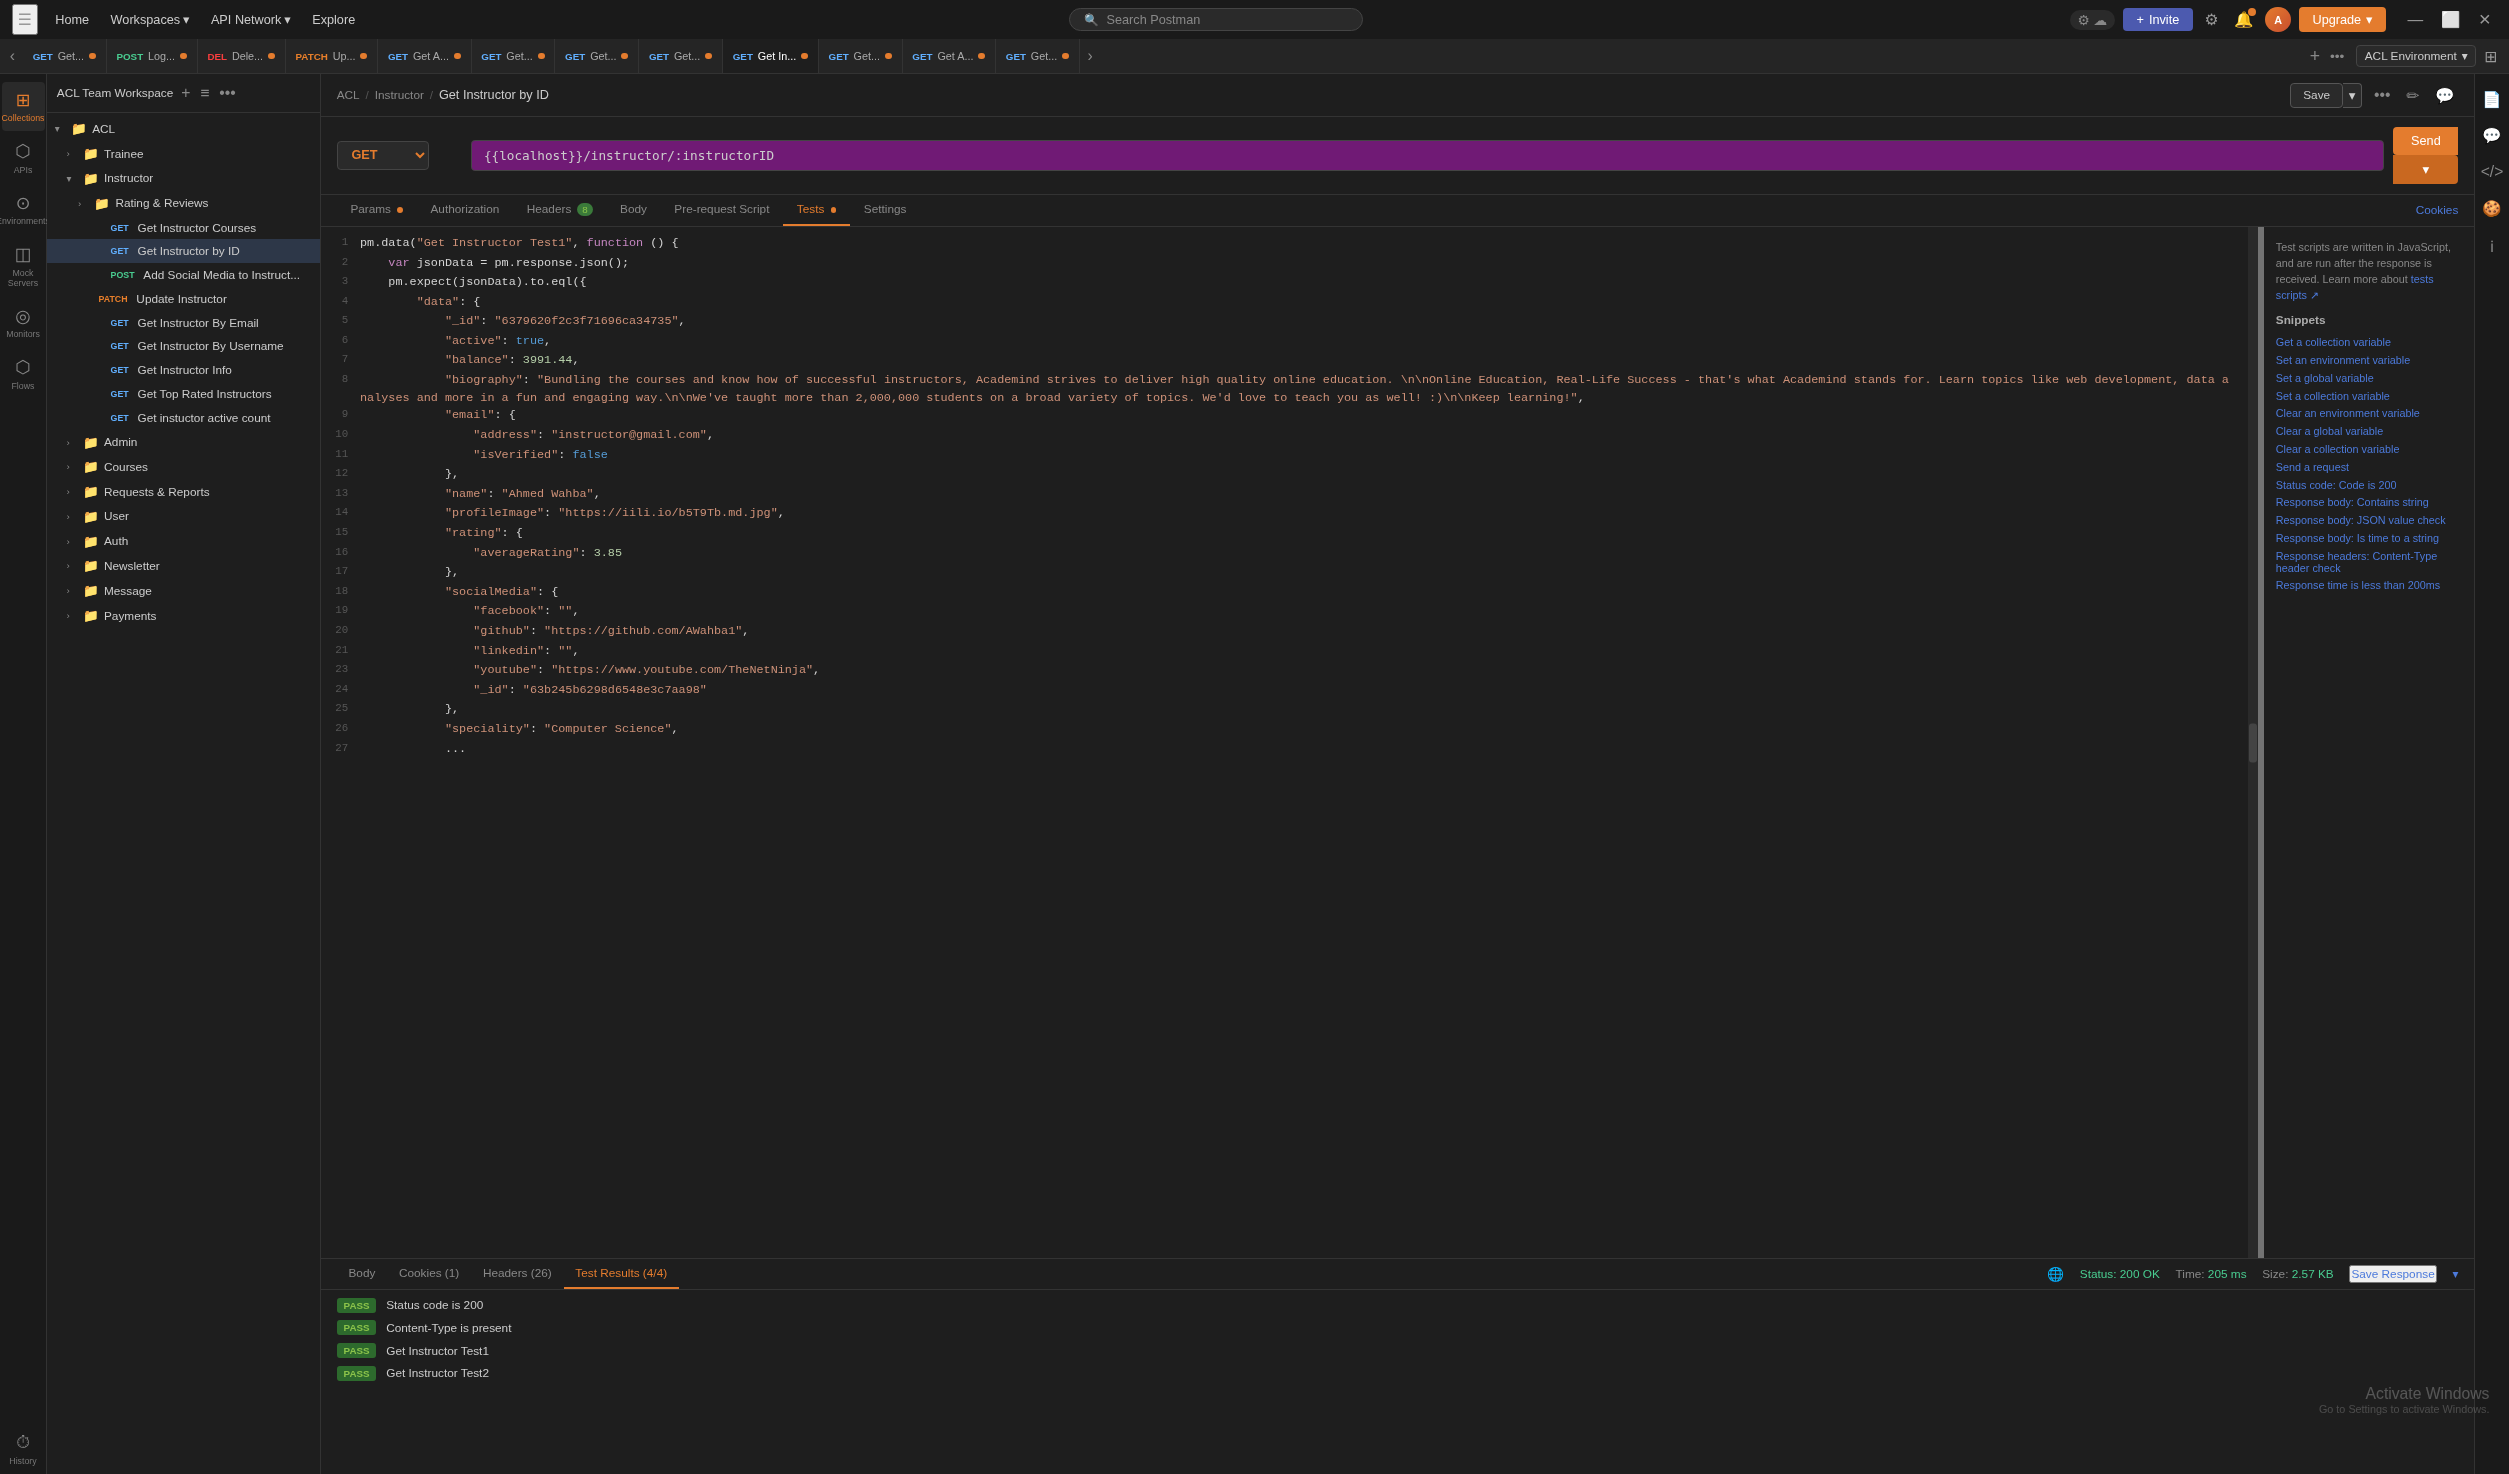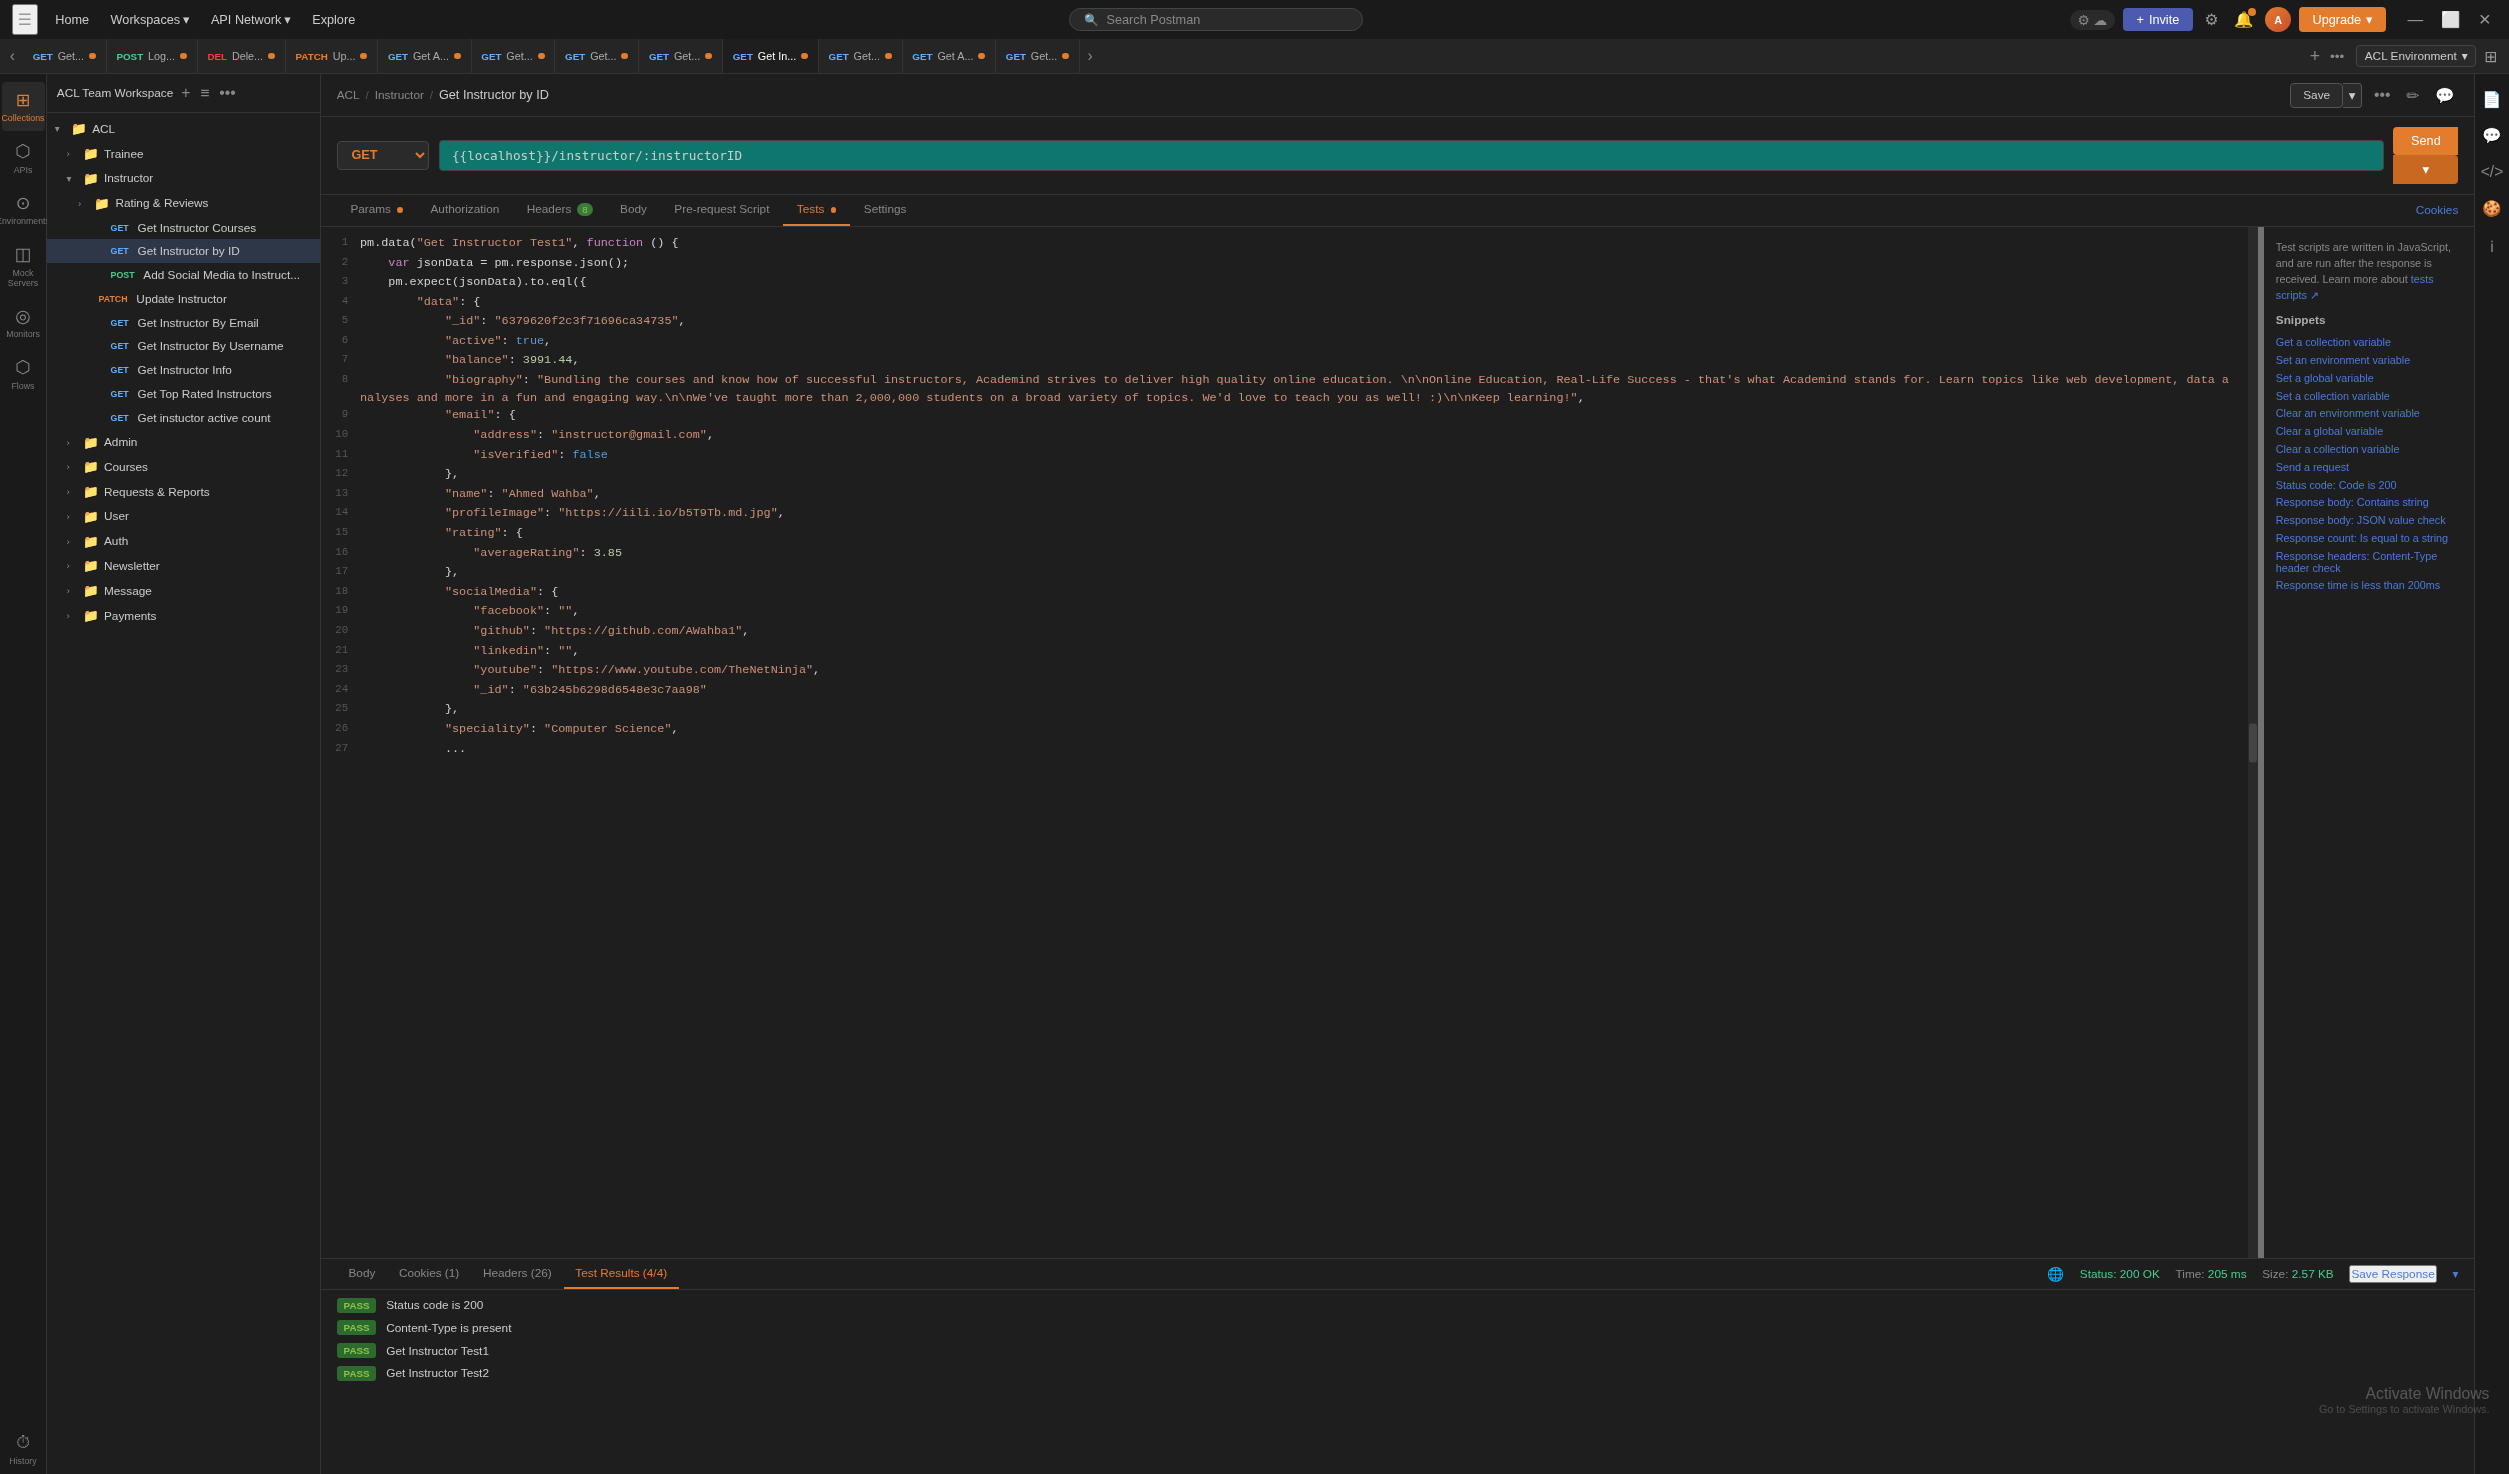--- a/index.html
+++ b/index.html
@@ -80,21 +80,21 @@
     .breadcrumb-sep { color: #555; font-size: 11.8px; }
     .breadcrumb-current { color: #ccc; font-weight: 500; }
     .breadcrumb-actions { margin-left: auto; display: flex; gap: 7.8px; align-items: center; }
     .btn-save { background: #2a2a2a; border: 1px solid #555; color: #ccc; border-radius: 3.9px; padding: 3.9px 11.8px; font-size: 11.8px; cursor: pointer; display: flex; align-items: center; gap: 3.9px; }
     .btn-save-arrow { background: #2a2a2a; border: 1px solid #555; border-left: none; color: #ccc; border-radius: 0 3.9px 3.9px 0; padding: 3.9px 5.9px; cursor: pointer; }
     .icon-text-btn { background: none; border: none; color: #888; cursor: pointer; font-size: 15.7px; padding: 3.9px; }
 
     
     .request-line { display: flex; align-items: center; padding: 9.8px 15.7px; gap: 9.8px; border-bottom: 1px solid #333; flex-shrink: 0; }
     .method-select { background: #2a2a2a; border: 1px solid #444; color: #e47c2e; border-radius: 3.9px; padding: 5.9px 9.8px; font-size: 12.7px; font-weight: bold; cursor: pointer; }
-    .url-input { flex: 1; background: #0f766e; border: 1px solid #444; color: #ccc; border-radius: 3.9px; padding: 6.9px 11.8px; font-size: 12.7px; font-family: monospace; }
+    .url-input { flex: 1; background: #701a75; border: 1px solid #444; color: #ccc; border-radius: 3.9px; padding: 6.9px 11.8px; font-size: 12.7px; font-family: monospace; margin-left: 32px; }
     .btn-send { background: #e47c2e; color: #fff; border: none; border-radius: 3.9px 0 0 3.9px; padding: 6.9px 17.6px; font-size: 12.7px; font-weight: 500; cursor: pointer; }
     .btn-send-arrow { background: #c96820; color: #fff; border: none; border-radius: 0 3.9px 3.9px 0; padding: 6.9px 7.8px; cursor: pointer; }
 
     
     .request-tabs { display: flex; align-items: center; border-bottom: 1px solid #333; padding: 0 15.7px; flex-shrink: 0; }
     .req-tab { padding: 7.8px 13.7px; font-size: 11.8px; color: #888; cursor: pointer; border-bottom: 2px solid transparent; }
     .req-tab.active { color: #e47c2e; border-bottom-color: #e47c2e; }
     .tab-badge { display: inline-flex; align-items: center; justify-content: center; background: #3a7a3a; color: #8bc34a; border-radius: 7.8px; padding: 1px 4.9px; font-size: 9.8px; margin-left: 2.9px; }
     .tab-dot-orange { display: inline-block; width: 5.9px; height: 5.9px; border-radius: 50%; background: #e47c2e; margin-left: 2.9px; vertical-align: middle; }
     .cookies-link { margin-left: auto; font-size: 11.8px; color: #4c7adb; cursor: pointer; }
@@ -616,21 +616,21 @@
         <div class="snippet-item">Set an environment variable</div>
         <div class="snippet-item">Set a global variable</div>
         <div class="snippet-item">Set a collection variable</div>
         <div class="snippet-item">Clear an environment variable</div>
         <div class="snippet-item">Clear a global variable</div>
         <div class="snippet-item">Clear a collection variable</div>
         <div class="snippet-item">Send a request</div>
         <div class="snippet-item">Status code: Code is 200</div>
         <div class="snippet-item">Response body: Contains string</div>
         <div class="snippet-item">Response body: JSON value check</div>
-        <div class="snippet-item">Response count: Is equal to a string</div>
+        <div class="snippet-item">Response body: Is time to a string</div>
         <div class="snippet-item">Response headers: Content-Type header check</div>
         <div class="snippet-item">Response time is less than 200ms</div>
       </div>
     </div>
 
     <div class="result-area">
       <div class="result-tabs">
         <div class="result-tab">Body</div>
         <div class="result-tab">Cookies (1)</div>
         <div class="result-tab">Headers (26)</div>

